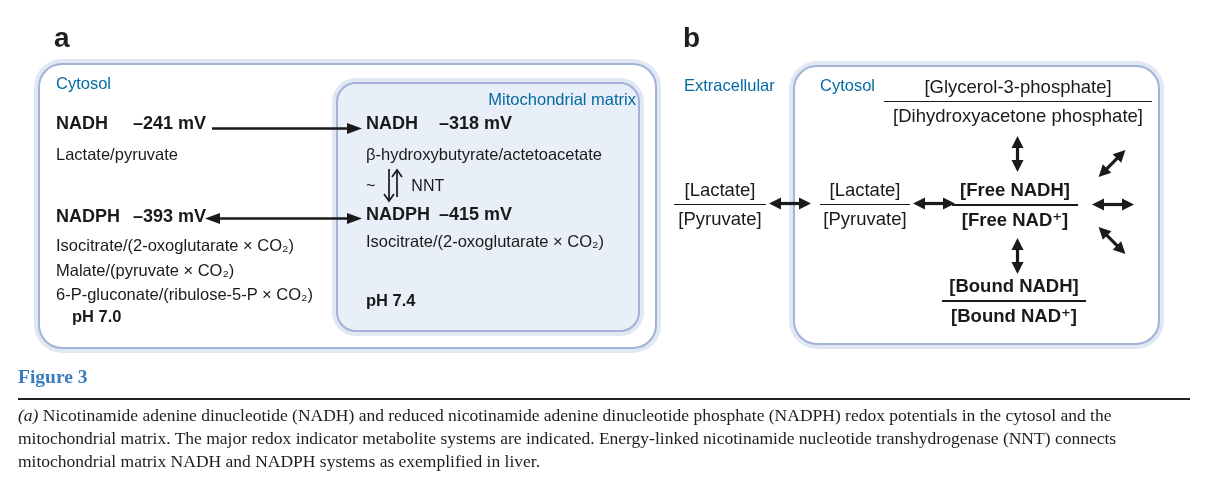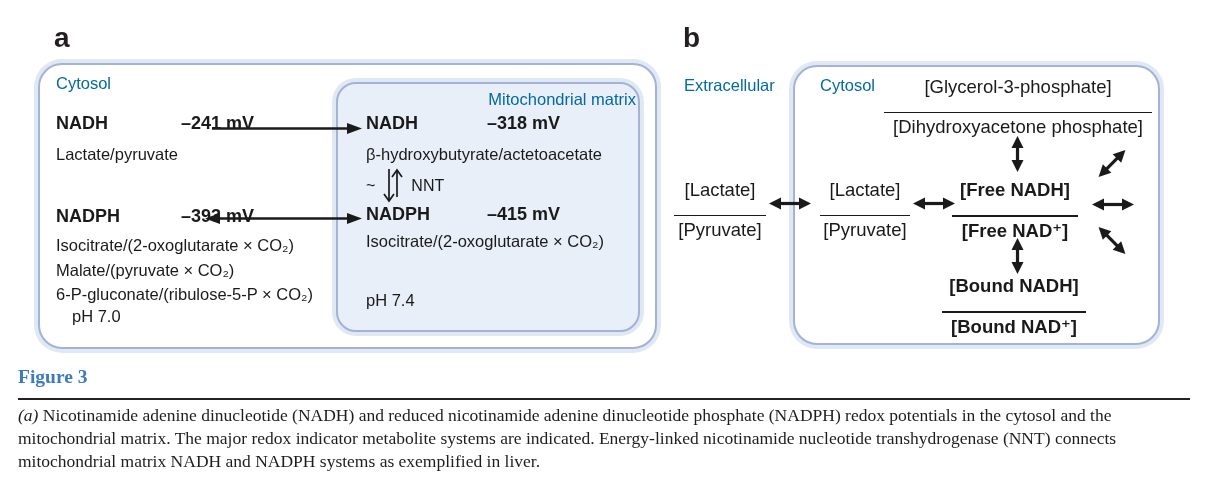--- a/index.html
+++ b/index.html
@@ -8,29 +8,29 @@
     font-family:"Liberation Sans","DejaVu Sans",sans-serif;color:#1a1a1a;
   }
   .abs{position:absolute;}
   .panel-label{font-size:28px;font-weight:700;color:#231f20;}
   .membrane{
     position:absolute;border:2px solid #a3b2d7;border-radius:24px;background:#fff;
     box-shadow:0 0 0 4px #e0e8f4;
   }
   .membrane.inner{background:#e9eff8;border-radius:20px;}
   .region-label{font-size:16.5px;color:#0369a1;}
-  .redox-row{display:flex;font-size:18px;font-weight:700;white-space:nowrap;gap:48px;}
+  .redox-row{display:flex;font-size:18px;font-weight:700;white-space:nowrap;}
   .redox-row .nad-name{display:inline-block;}
   .redox-row.wide .nad-name{min-width:77px;}
   .redox-row.matrix .nad-name{min-width:73px;}
   .indicator{font-size:16.5px;line-height:24.5px;white-space:nowrap;}
-  .ph{font-size:16.5px;font-weight:400;}
+  .ph{font-size:16.5px;font-weight:700;}
   .nnt-row{display:flex;align-items:center;gap:7px;font-size:16px;}
   .frac{display:flex;flex-direction:column;align-items:center;font-size:18.5px;line-height:22px;}
-  .frac .num{width:100%;text-align:center;border-bottom:1.6px solid #1a1a1a;padding:0 2px 14px 2px;white-space:nowrap;}
+  .frac .num{width:100%;text-align:center;border-bottom:1.6px solid #1a1a1a;padding:0 2px 3px 2px;white-space:nowrap;}
   .frac .den{padding-top:3px;white-space:nowrap;text-align:center;}
   .frac.bold{font-weight:700;align-items:center;}
   .frac.bold .num{border-bottom-width:2px;}
   svg.arrow{display:block;}
   svg.arrow line{stroke:#1a1a1a;}
   svg.arrow polygon{fill:#1a1a1a;}
   svg.nnt-arrows polyline, svg.nnt-arrows line{stroke:#1a1a1a;fill:none;stroke-width:1.7;}
   .figure-label{font-family:"Liberation Serif","DejaVu Serif",serif;font-weight:700;font-size:19.5px;color:#3a7cbe;}
   .caption-rule{border-top:2px solid #222;height:0;}
   .caption{

